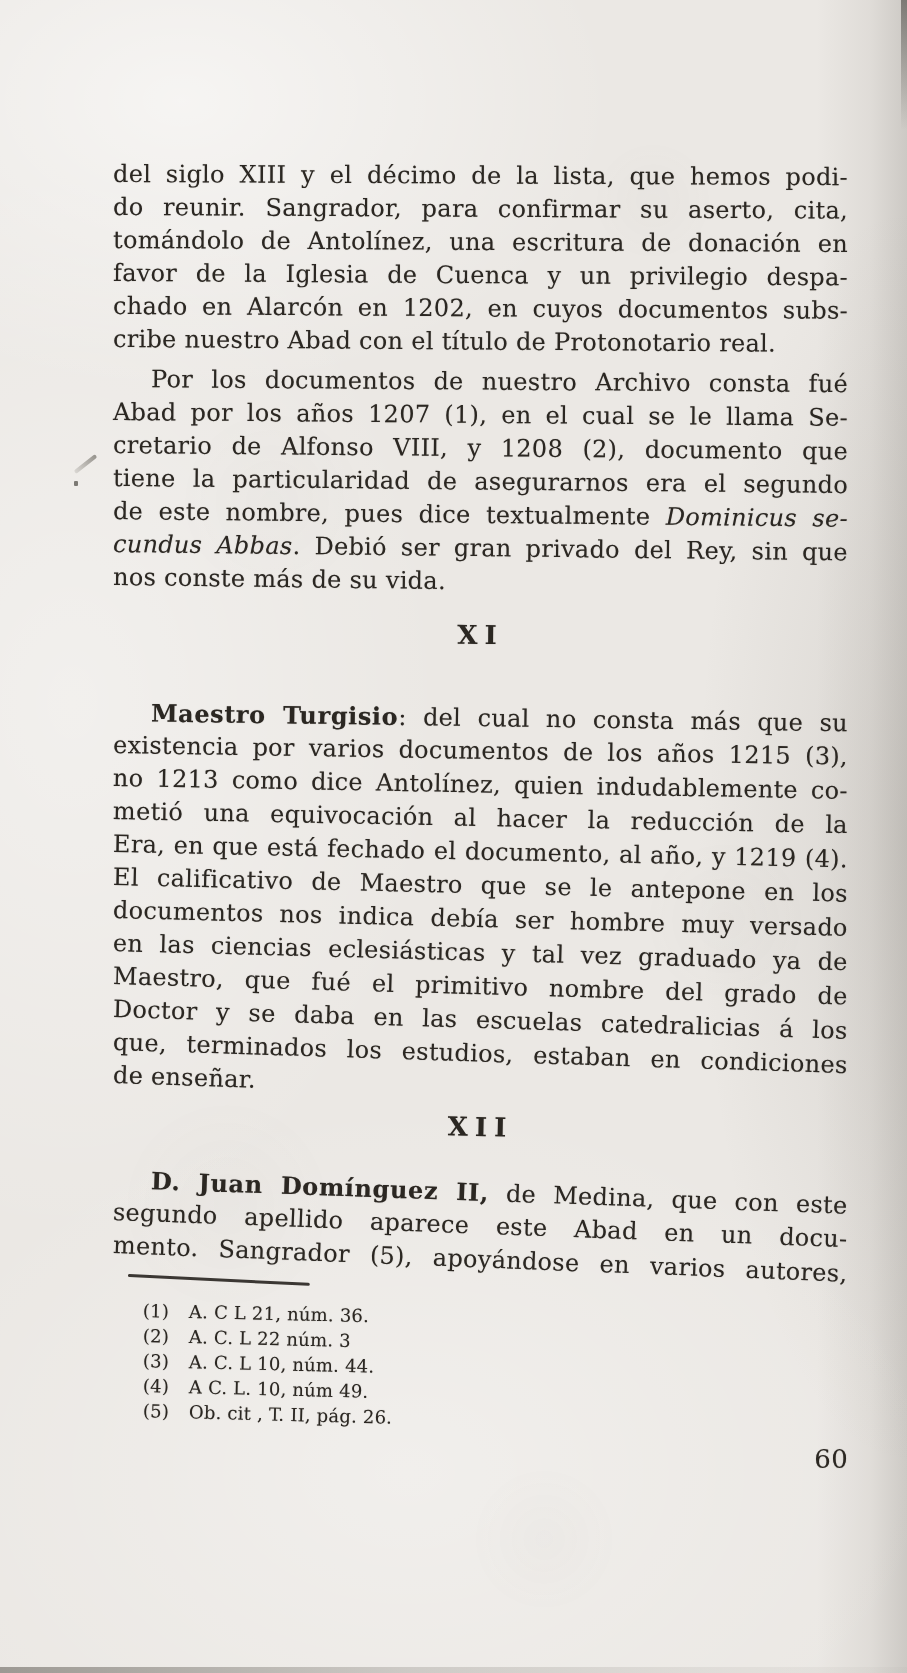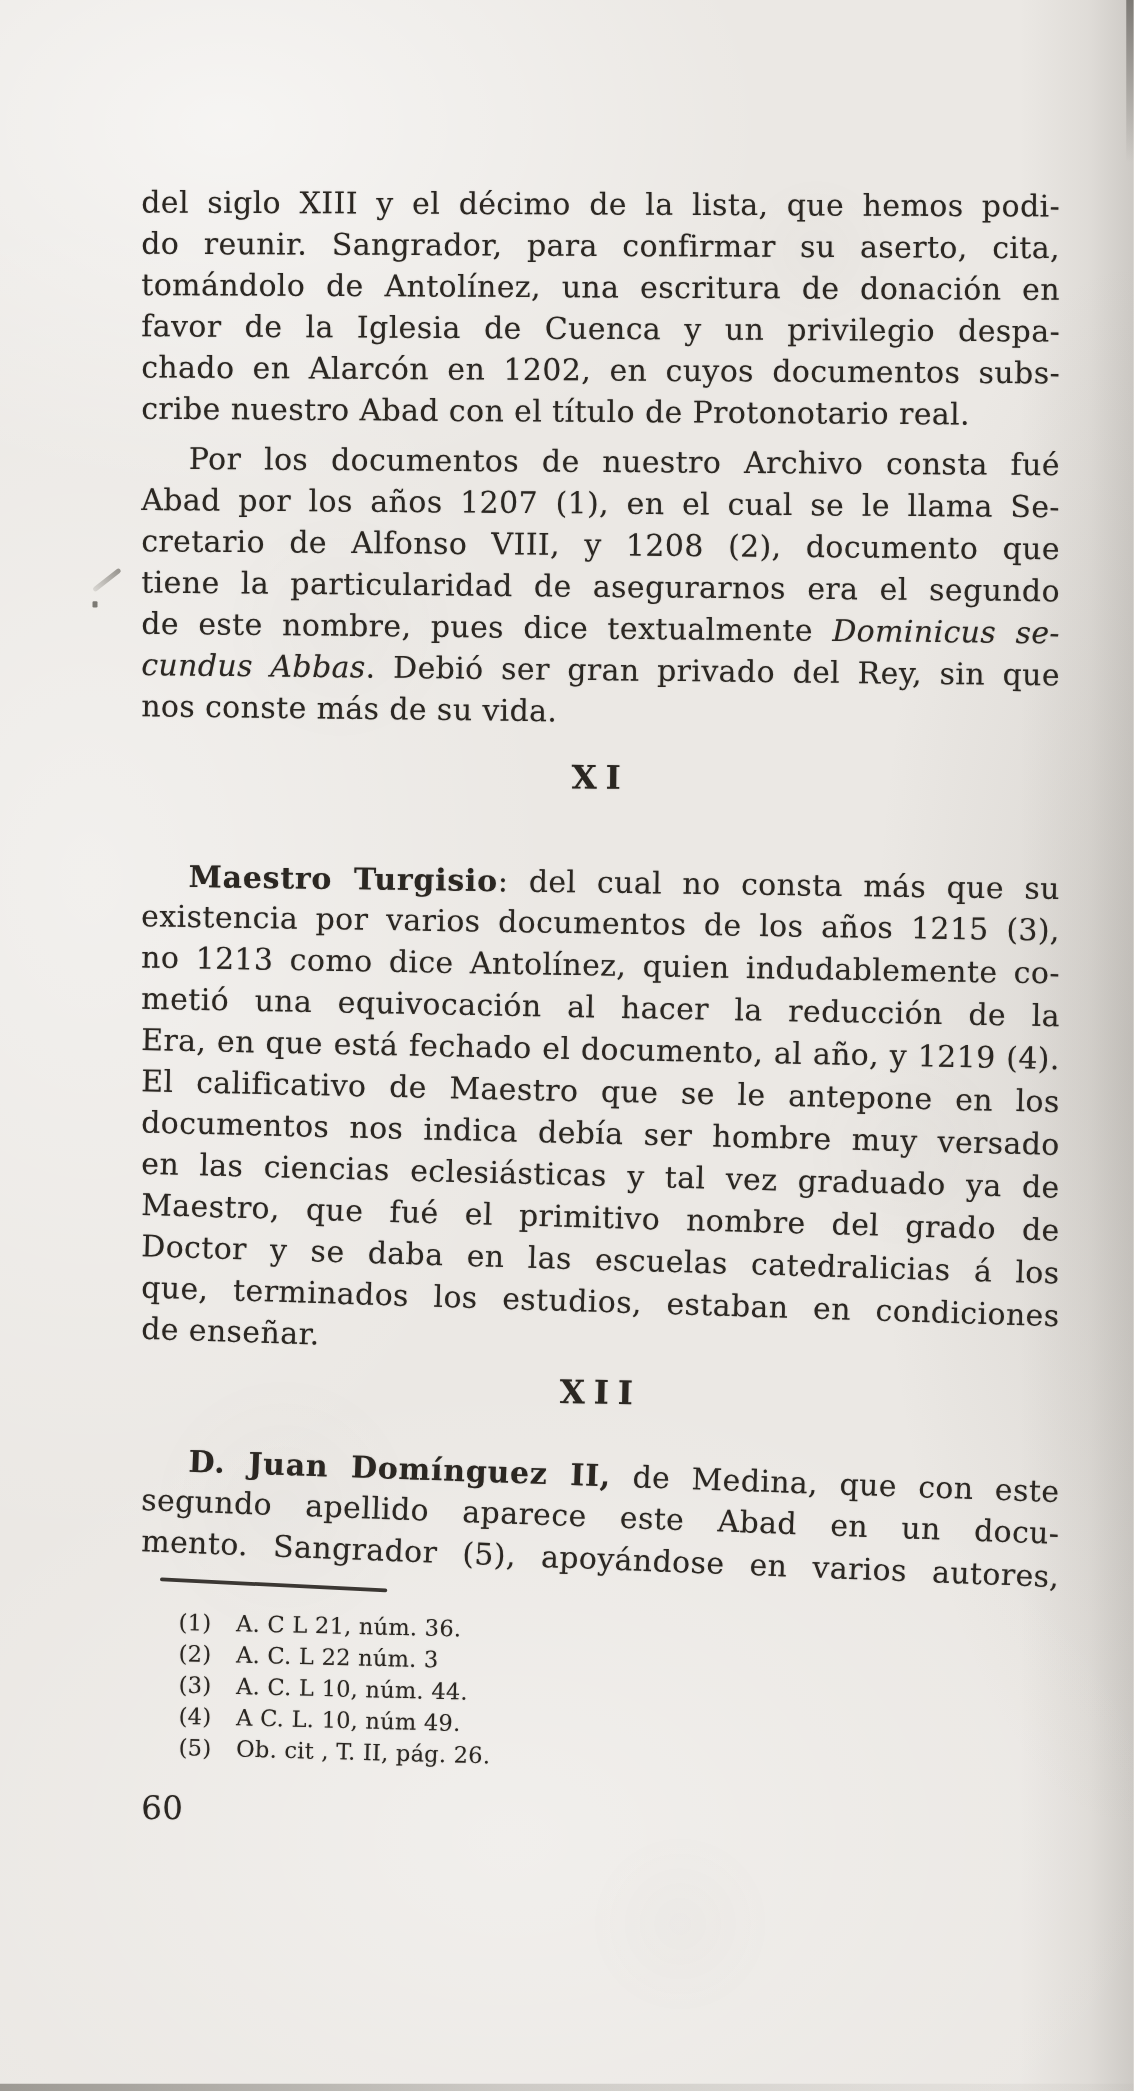--- a/index.html
+++ b/index.html
@@ -57,36 +57,36 @@
   .para .line.indent{text-indent:38px;}
   .para .line.lastline{text-align-last:left;}
   .para i{font-style:italic;}
   .para b{font-weight:bold;letter-spacing:0.6px;}
   .section-heading{
     text-align:center;font-weight:bold;font-size:26px;line-height:32px;
     letter-spacing:7px;transform-origin:50% 50%;
   }
   #heading-xi{margin-top:25px;transform:rotate(0.5deg);}
   #heading-xii{margin-top:19px;transform:rotate(1.2deg);}
-  #para-intro{margin-top:4px;}
+  #para-intro{margin-top:16px;}
   #para-archivo{margin-top:7px;}
   #para-turgisio{margin-top:45px;}
   #para-dominguez{margin-top:20px;}
   .footnote-divider{
     margin-top:12px;margin-left:15px;width:182px;height:3px;
     background:#3b3733;transform:rotate(2.8deg);transform-origin:0 50%;
     border-radius:2px;
   }
   .footnotes{
     margin-top:21px;margin-left:30px;font-size:18px;letter-spacing:0.2px;
   }
   .fn-row{height:25px;line-height:25px;transform-origin:0 50%;}
   .fn-label{display:inline-block;width:46px;}
   .page-number{
-    margin-top:21px;text-align:left;font-size:26px;line-height:30px;
+    margin-top:21px;text-align:right;font-size:26px;line-height:30px;
   }
 </style>
 </head>
 <body>
 
 <div class="paper"></div>
 <div class="mottle"></div>
 <div class="edge-notch"></div>
 <div class="bottom-edge"></div>
 <div class="margin-artifact"></div>

